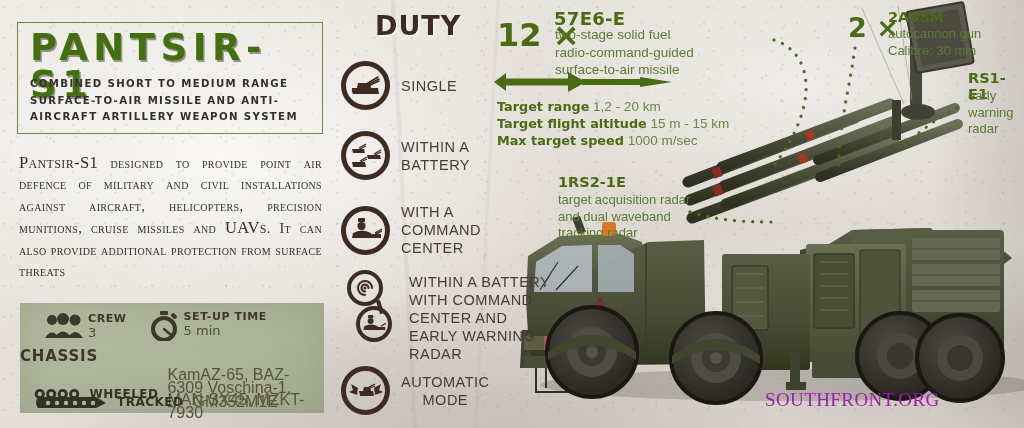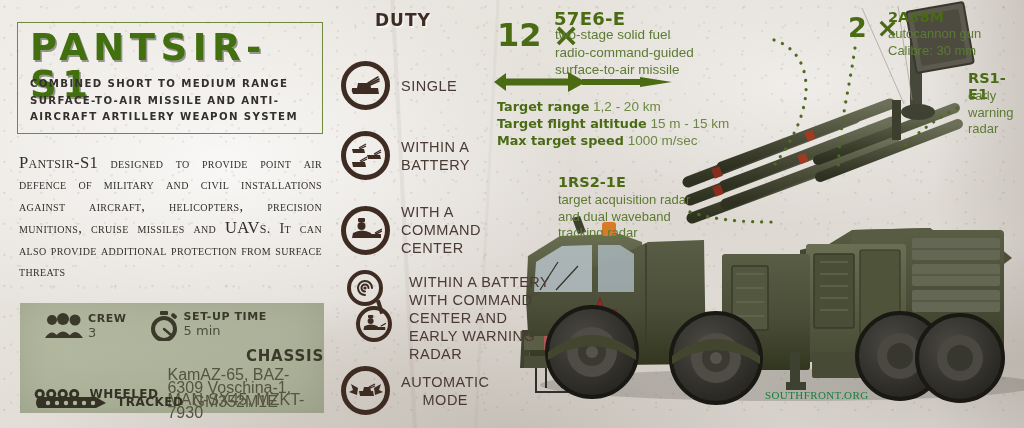--- a/index.html
+++ b/index.html
@@ -73,34 +73,34 @@
     color:#3b3a2a; z-index:6;
     box-shadow:inset 0 0 38px rgba(120,126,100,.35);
   }
   .sb-row { display:flex; align-items:center; }
   #crew-row { position:absolute; left:25px; top:8px; gap:0; }
   #crew-row .blk { display:flex; align-items:flex-start; }
   .sb-lbl { font-family:"DejaVu Sans",sans-serif; font-weight:bold; font-size:11px; letter-spacing:.6px; color:#3a392a; line-height:12px; }
   .sb-val { font-family:"DejaVu Sans",sans-serif; font-size:13px; color:#4e4d3c; line-height:14px; margin-top:1px; }
   .sb-txt { margin-left:5px; }
   #chassis-head {
-    position:absolute; left:0; right:0; top:44px; text-align:right;
+    position:absolute; left:0; right:0; top:44px; text-align:left;
     font-family:"DejaVu Sans",sans-serif; font-weight:bold;
     font-size:15px; letter-spacing:.8px; color:#3a392a;
   }
   #wheeled-row { position:absolute; left:14px; top:66px; display:flex; align-items:center; }
   #tracked-row { position:absolute; left:14px; top:91px; display:flex; align-items:center; }
   .ch-lbl { font-family:"DejaVu Sans",sans-serif; font-weight:bold; font-size:12px; letter-spacing:.5px; color:#333224; margin-left:7px; }
   .ch-val { font-family:"Liberation Sans",sans-serif; font-size:16px; line-height:12.5px; color:#55543f; margin-left:9px; }
 
   
   #duty-head {
     position:absolute; left:375px; top:10px;
     font-family:"DejaVu Sans",sans-serif; font-weight:bold;
-    font-size:17px; letter-spacing:1px; color:#3d2c24;
+    font-size:27px; letter-spacing:1px; color:#3d2c24;
     text-shadow:1.5px 1.5px 0 rgba(255,255,255,.55);
     z-index:6;
   }
   .duty-item { position:absolute; display:flex; align-items:center; z-index:6; }
   .duty-circle {
     width:49px; height:49px; border-radius:50%;
     border:5px solid #3e2b22; background:transparent;
     display:flex; align-items:center; justify-content:center;
     flex:0 0 auto;
   }
@@ -184,22 +184,22 @@
   }
   #tr-desc {
     position:absolute; left:558px; top:192px; width:200px;
     font-family:"Liberation Sans",sans-serif; font-size:13px; line-height:16.5px;
     color:#5d7a33; white-space:pre-line; z-index:6;
   }
 
   
   #watermark {
     position:absolute; left:765px; top:389px;
-    font-family:"Liberation Serif",serif; font-size:11px; letter-spacing:.4px;
-    color:#15803d; z-index:8;
+    font-family:"Liberation Serif",serif; font-size:19px; letter-spacing:.4px;
+    color:#a21caf; z-index:8;
   }
 
   
   #vehicle { position:absolute; left:500px; top:0; width:524px; height:428px; z-index:4; }
   #leaders { position:absolute; inset:0; z-index:7; pointer-events:none; }
 </style>
 </head>
 <body>
 
 <div id="bg"></div>

